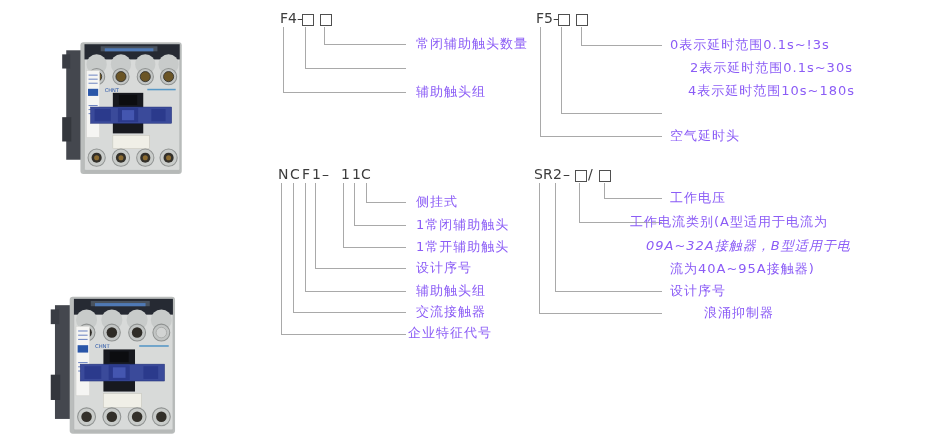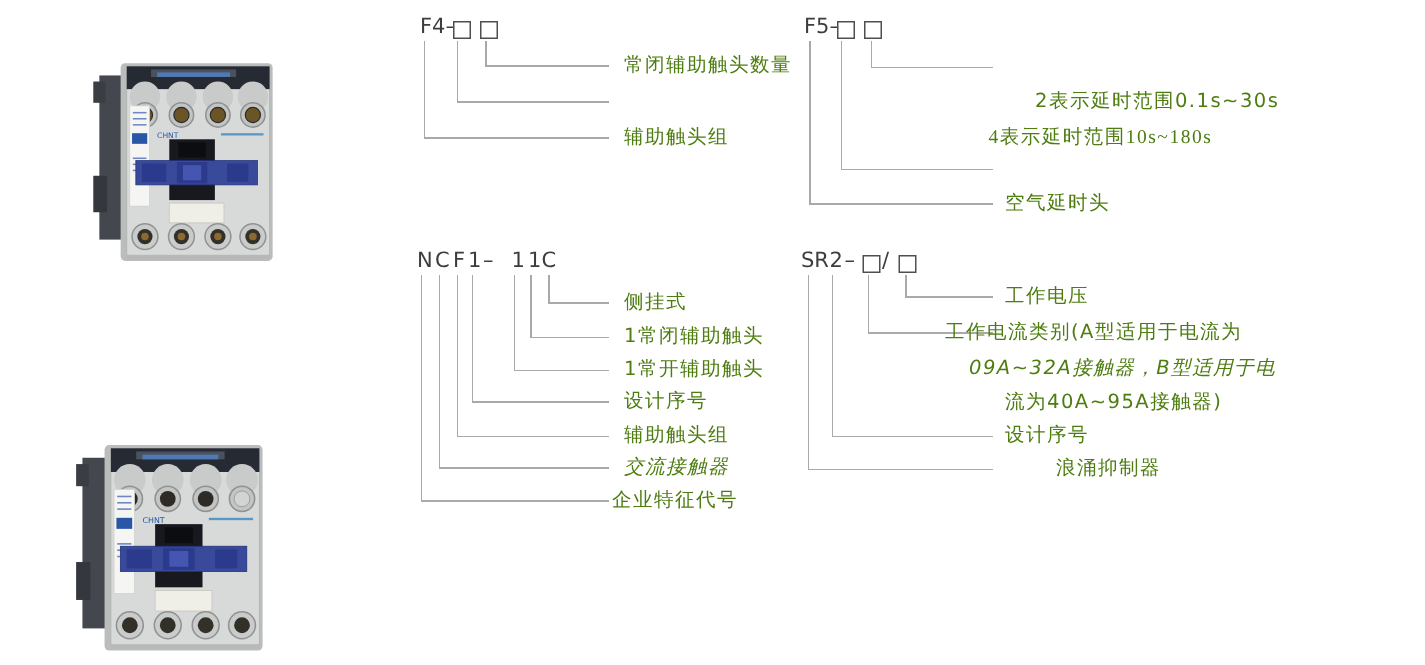--- a/index.html
+++ b/index.html
@@ -7,21 +7,21 @@
     position:relative; width:950px; height:443px; background:#ffffff;
     font-family:"DejaVu Sans","Liberation Sans",sans-serif; overflow:hidden;
   }
   .code-text {
     position:absolute; font-size:14px; color:#3d3d3d; white-space:pre; line-height:15px;
   }
   .ph-box {
     position:absolute; width:10px; height:10px; border:1px solid #4f4f4f; background:#ffffff;
   }
   .lbl {
-    position:absolute; font-size:13px; color:#4d7c0f; letter-spacing:1px;
+    position:absolute; font-size:13px; color:#8b5cf6; letter-spacing:1px;
     white-space:nowrap; line-height:16px;
   }
   .connectors { position:absolute; left:0; top:0; }
   .connectors path { stroke:#a9a9a9; stroke-width:1; fill:none; shape-rendering:crispEdges; }
   .fig { position:absolute; }
 </style>
 </head>
 <body>
 
 <div class="canvas">
@@ -176,38 +176,39 @@
 
   <span class="code-text" style="left:280px; top:11px;">F4–</span>
   <span class="ph-box" style="left:302px; top:14px;"></span>
   <span class="ph-box" style="left:320px; top:14px;"></span>
   <div class="lbl" style="left:416px; top:36px;">常闭辅助触头数量</div>
   <div class="lbl" style="left:416px; top:84px;">辅助触头组</div>
 
   <span class="code-text" style="left:536px; top:11px;">F5–</span>
   <span class="ph-box" style="left:558px; top:14px;"></span>
   <span class="ph-box" style="left:576px; top:14px;"></span>
+  <div class="lbl" style="left:670px; top:37px;">0表示延时范围0.1s~!3s</div>
   <div class="lbl" style="left:670px; top:60px;margin-left:20px;">2表示延时范围0.1s~30s</div>
-  <div class="lbl" style="left:659px; top:83px;font-family:Liberation Serif, serif;">4表示延时范围10s~180s</div>
+  <div class="lbl" style="left:688px; top:83px;">4表示延时范围10s~180s</div>
   <div class="lbl" style="left:670px; top:128px;">空气延时头</div>
 
   <span class="code-text" style="left:278px; top:167px;">N</span>
   <span class="code-text" style="left:290px; top:167px;">C</span>
   <span class="code-text" style="left:302px; top:167px;">F</span>
   <span class="code-text" style="left:312px; top:167px;">1</span>
   <span class="code-text" style="left:322px; top:167px;">–</span>
   <span class="code-text" style="left:341px; top:167px;">1</span>
   <span class="code-text" style="left:352px; top:167px;">1</span>
   <span class="code-text" style="left:361px; top:167px;">C</span>
   <div class="lbl" style="left:416px; top:194px;">侧挂式</div>
   <div class="lbl" style="left:416px; top:217px;">1常闭辅助触头</div>
   <div class="lbl" style="left:416px; top:239px;">1常开辅助触头</div>
   <div class="lbl" style="left:416px; top:260px;">设计序号</div>
   <div class="lbl" style="left:416px; top:283px;">辅助触头组</div>
-  <div class="lbl" style="left:416px; top:304px;font-style:italic;">交流接触器</div>
+  <div class="lbl" style="left:416px; top:304px;">交流接触器</div>
   <div class="lbl" style="left:408px; top:326px;font-family:Liberation Mono, monospace;">企业特征代号</div>
 
   <span class="code-text" style="left:534px; top:167px;">SR</span>
   <span class="code-text" style="left:553px; top:167px;">2</span>
   <span class="code-text" style="left:563px; top:167px;">–</span>
   <span class="ph-box" style="left:575px; top:170px;"></span>
   <span class="code-text" style="left:588px; top:167px;">/</span>
   <span class="ph-box" style="left:599px; top:170px;"></span>
   <div class="lbl" style="left:670px; top:190px;">工作电压</div>
   <div class="lbl" style="left:630px; top:214px;">工作电流类别(A型适用于电流为</div>

